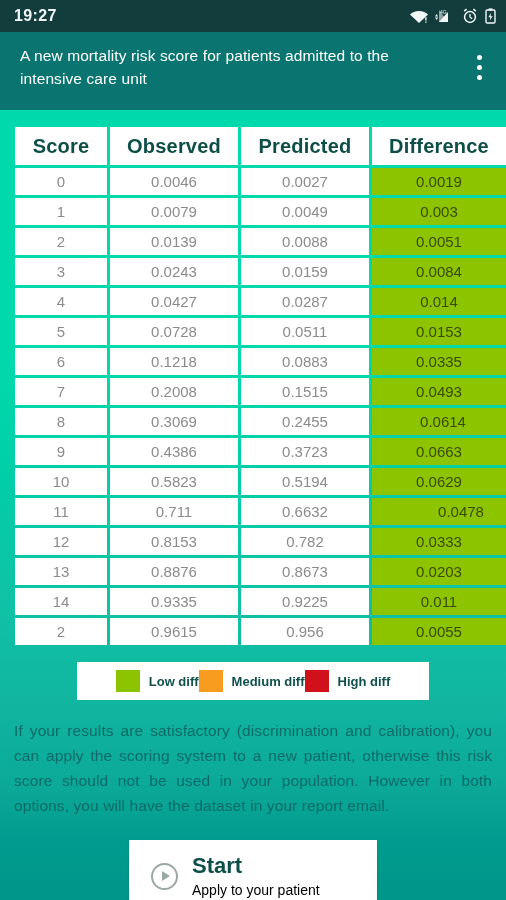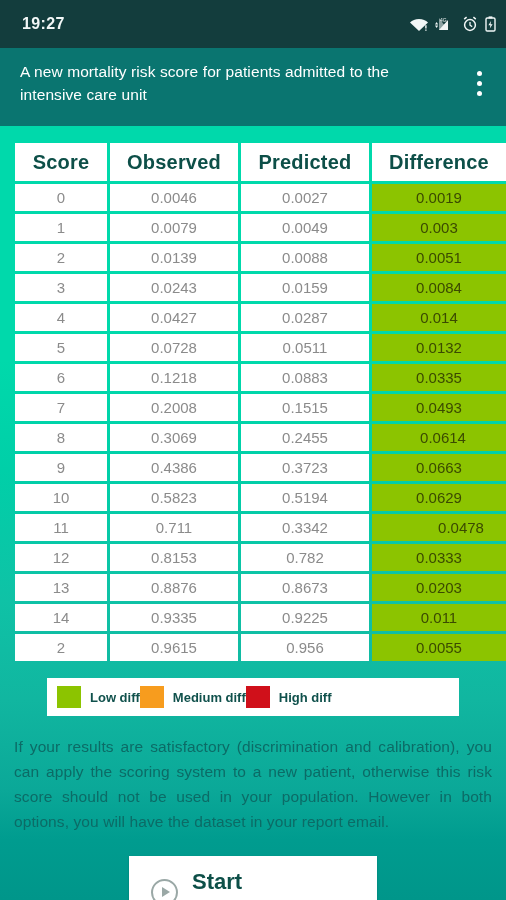--- a/index.html
+++ b/index.html
@@ -18,23 +18,23 @@
       #0fc2a6 600px,
       #11b6a0 700px,
       #0ba898 790px,
       #009c8f 840px,
       #00968a 900px);
     overflow:hidden;
   }
 
   
   .statusbar {
-    height:48px; background:#133d3d;
+    height:32px; background:#133d3d;
     display:flex; align-items:center;
-    padding:0 10px 0 22px;
+    padding:0 10px 0 14px;
     color:#f2f7f7;
   }
   .status-time {
     font-size:16px; font-weight:bold;
     letter-spacing:.4px;
   }
   .status-icons {
     margin-left:auto; display:flex; align-items:center; gap:7px;
   }
   .sicon { display:block; }
@@ -82,22 +82,22 @@
     font-size:15px; height:27px;
     text-align:center; font-weight:400;
   }
   tbody td.diff {
     background:#8cc400; color:#3b4a00; font-weight:400;
   }
 
   
   .legend-wrap { padding:14px 12px 0 12px; display:flex; justify-content:center; }
   .legend {
-    background:#ffffff; width:412px; height:38px;
-    display:flex; align-items:center; justify-content:flex-start;
+    background:#ffffff; width:352px; height:38px;
+    display:flex; align-items:center; justify-content:center;
     padding:0 10px;
   }
   .legend-item { display:flex; align-items:center; gap:9px; }
   .swatch { width:24px; height:22px; display:block; }
   .legend-label {
     font-size:13px; font-weight:bold; color:#10514c;
   }
 
   
   .note {
@@ -220,21 +220,21 @@
           <tr>
             <td>4</td>
             <td>0.0427</td>
             <td>0.0287</td>
             <td class="diff" style="background: rgb(140, 196, 0);">0.014</td>
           </tr>
           <tr>
             <td>5</td>
             <td>0.0728</td>
             <td>0.0511</td>
-            <td class="diff" style="background: rgb(140, 196, 0);">0.0132</td>
+            <td class="diff" style="background: rgb(140, 196, 0);">0.0153</td>
           </tr>
           <tr>
             <td>6</td>
             <td>0.1218</td>
             <td>0.0883</td>
             <td class="diff" style="background: rgb(140, 196, 0);">0.0335</td>
           </tr>
           <tr>
             <td>7</td>
             <td>0.2008</td>
@@ -255,21 +255,21 @@
           </tr>
           <tr>
             <td>10</td>
             <td>0.5823</td>
             <td>0.5194</td>
             <td class="diff" style="background: rgb(140, 196, 0);">0.0629</td>
           </tr>
           <tr>
             <td>11</td>
             <td>0.711</td>
-            <td>0.3342</td>
+            <td>0.6632</td>
             <td class="diff" style="background: rgb(140, 196, 0); padding-left: 44px;">0.0478</td>
           </tr>
           <tr>
             <td>12</td>
             <td>0.8153</td>
             <td>0.782</td>
             <td class="diff" style="background: rgb(140, 196, 0);">0.0333</td>
           </tr>
           <tr>
             <td>13</td>

